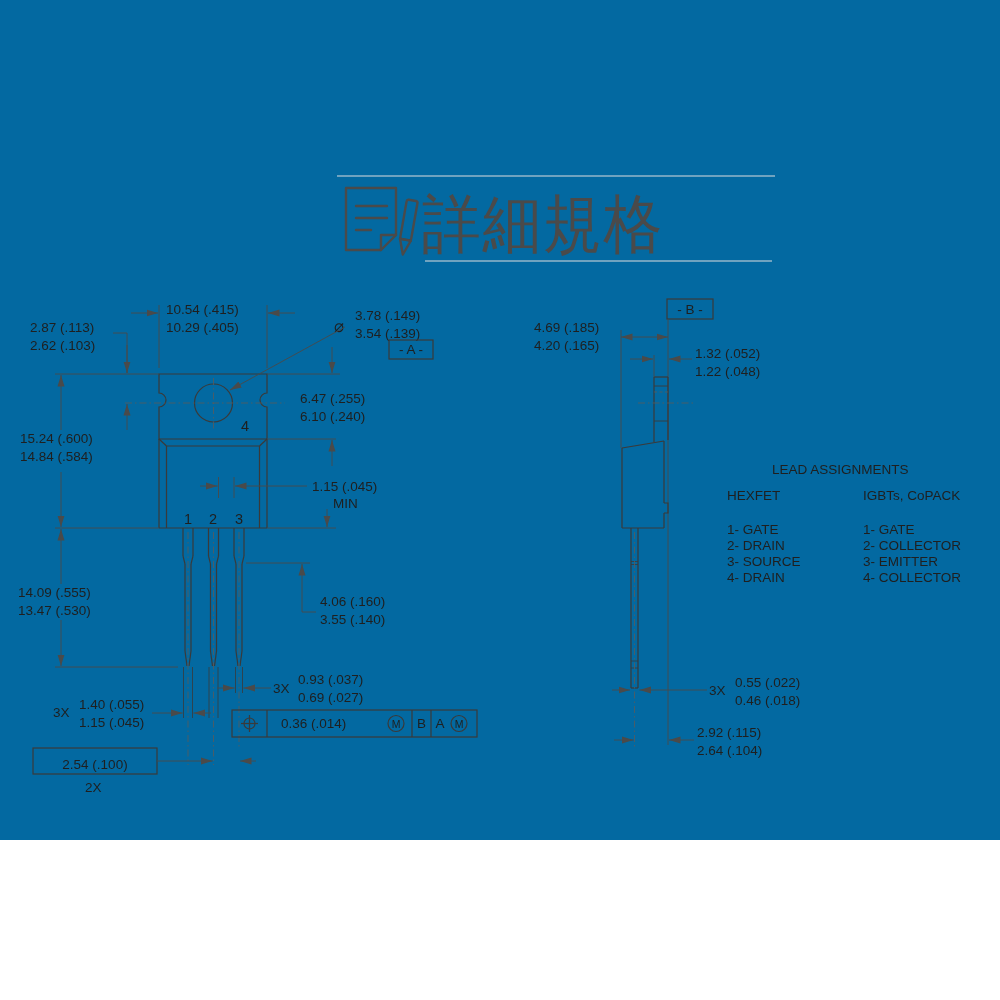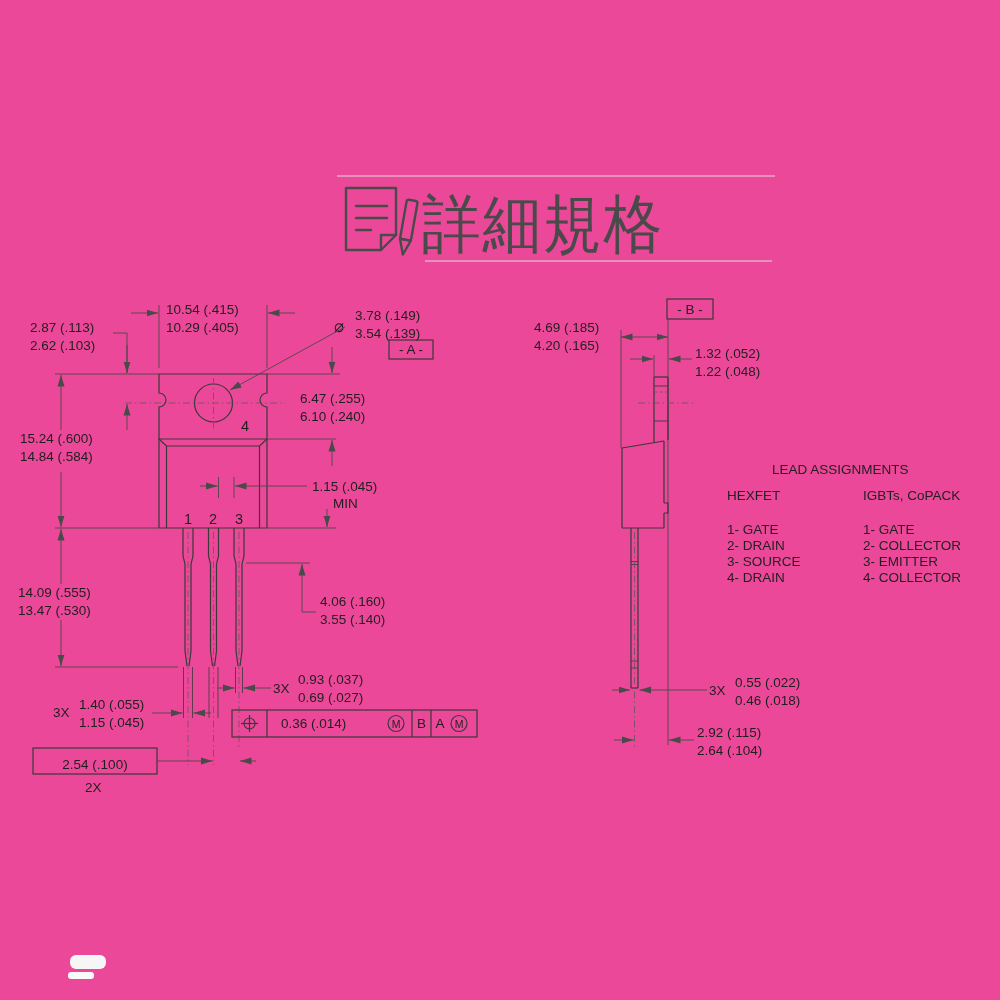--- a/index.html
+++ b/index.html
@@ -1,16 +1,16 @@
 <!DOCTYPE html>
 <html><head>
 <meta charset="utf-8">
 <style>
   html,body{margin:0;padding:0;background:#ffffff;}
-  .page{position:relative;width:1000px;height:1000px;background:#ec4899;overflow:hidden;}
+  .page{position:relative;width:1000px;height:840px;background:#0369a1;overflow:hidden;}
   svg{display:block;}
   svg text{font-family:"Liberation Sans","DejaVu Sans",sans-serif;font-size:13.5px;fill:#1f1f1f;}
   svg text.big{font-size:64px;fill:#4a4a4a;letter-spacing:2px;}
   svg text.pin{font-size:14.5px;}
   svg text.mod{font-size:10.5px;}
   .outl{stroke:#3a3a3a;stroke-width:1.2;fill:none;}
   .dim{stroke:#4a4a4a;stroke-width:0.9;fill:none;}
   .cl{stroke:#5a5a5a;stroke-width:0.8;fill:none;stroke-dasharray:7 3 1.5 3;}
   .dash{stroke:#5a5a5a;stroke-width:0.8;fill:none;stroke-dasharray:3 2.5;}
   .faint{stroke:#dedede;stroke-width:1;fill:none;}

